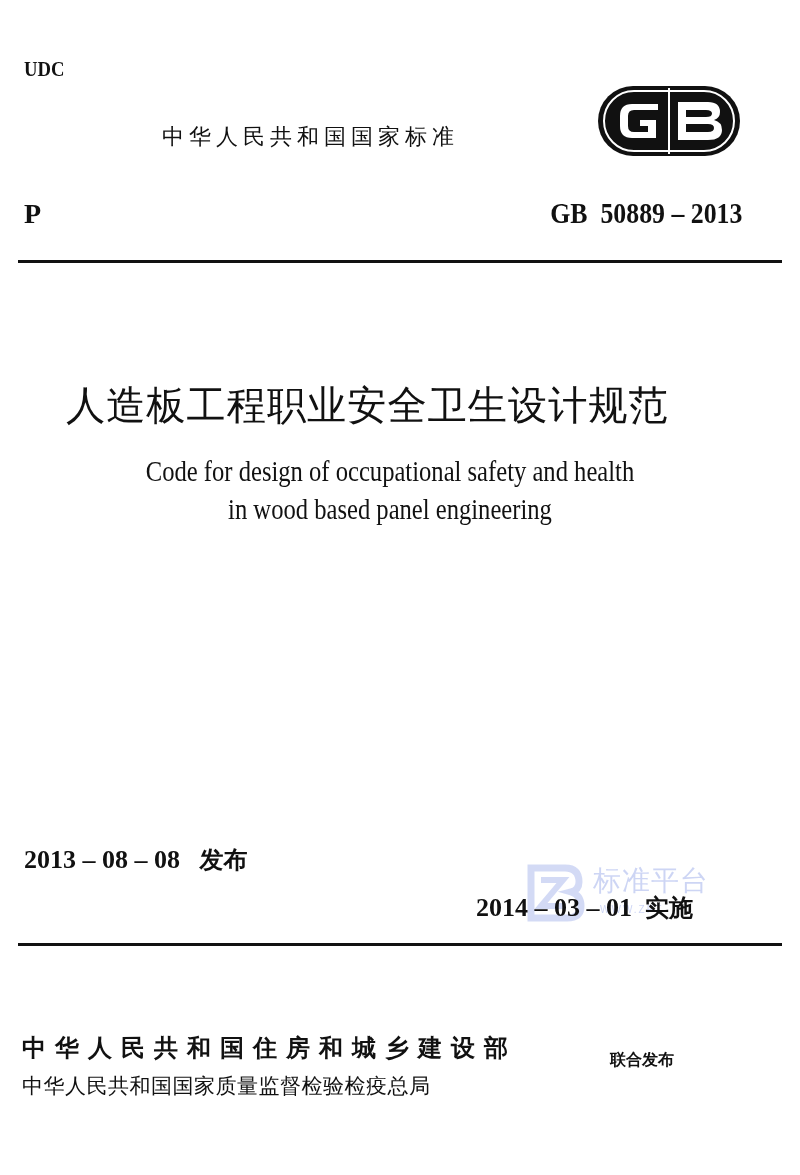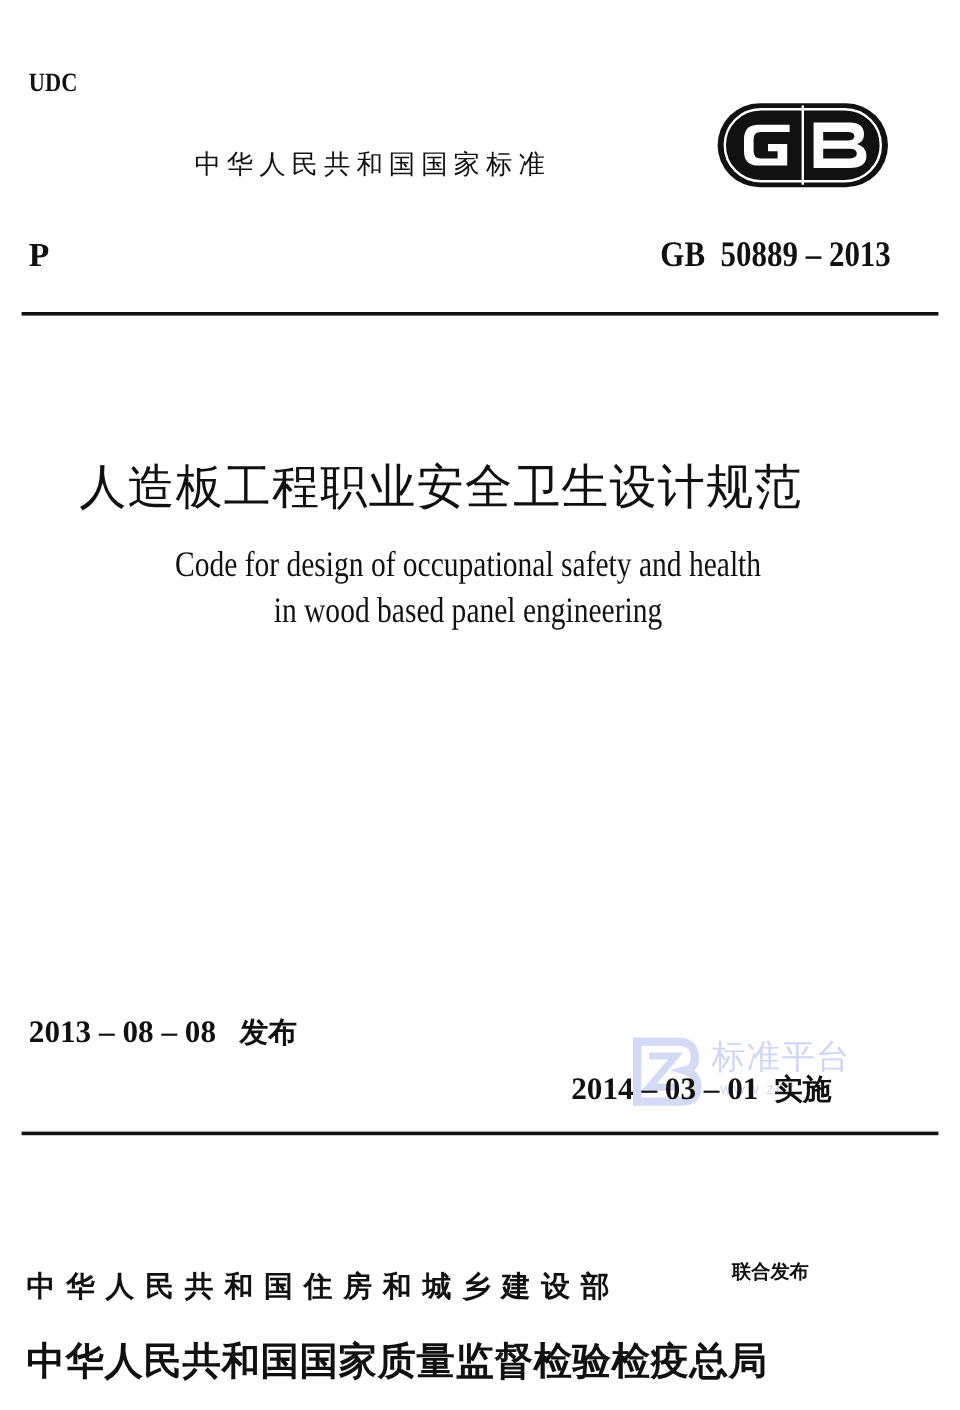--- a/index.html
+++ b/index.html
@@ -23,22 +23,22 @@
     #en-title div { white-space: nowrap; }
 
     #issue-date { left: 24px; top: 844px; font-size: 26px; white-space: pre; }
     #effective-date { left: 476px; top: 892px; font-size: 26px; white-space: pre; }
     .cjk-suffix { font-family: "DejaVu Sans", sans-serif; font-weight: bold; font-size: 24px; }
 
     #watermark { left: 525px; top: 862px; width: 200px; height: 60px; opacity: 0.22; }
     #watermark-text { left: 593px; top: 862px; font-size: 28px; color: #3b5bd6; opacity: 0.25; font-family: "DejaVu Serif", serif; letter-spacing: 1px; }
     #watermark-sub { left: 600px; top: 904px; font-size: 10px; color: #3b5bd6; opacity: 0.25; letter-spacing: 2px; font-family: "Liberation Sans", sans-serif; }
 
-    #issuer-1 { left: 22px; top: 1056px; font-size: 24px; letter-spacing: 9px; font-weight: bold; white-space: nowrap; }
-    #issuer-2 { left: 22px; top: 1072px; font-size: 32px; letter-spacing: 0.5px; font-weight: bold; white-space: nowrap; margin-top: 41px; }
+    #issuer-1 { left: 22px; top: 1032px; font-size: 24px; letter-spacing: 9px; font-weight: bold; white-space: nowrap; }
+    #issuer-2 { left: 22px; top: 1072px; font-size: 21px; letter-spacing: 0.5px; font-weight: normal; white-space: nowrap; }
     #joint-issue { left: 610px; top: 1050px; font-size: 16px; font-weight: bold; white-space: nowrap; }
   </style>
 </head>
 <body>
 
 <div id="udc" class="abs serif-b">UDC</div>
 
 <div id="national-std" class="abs sans">中华人民共和国国家标准</div>
 
 <div id="gb-logo" class="abs">

